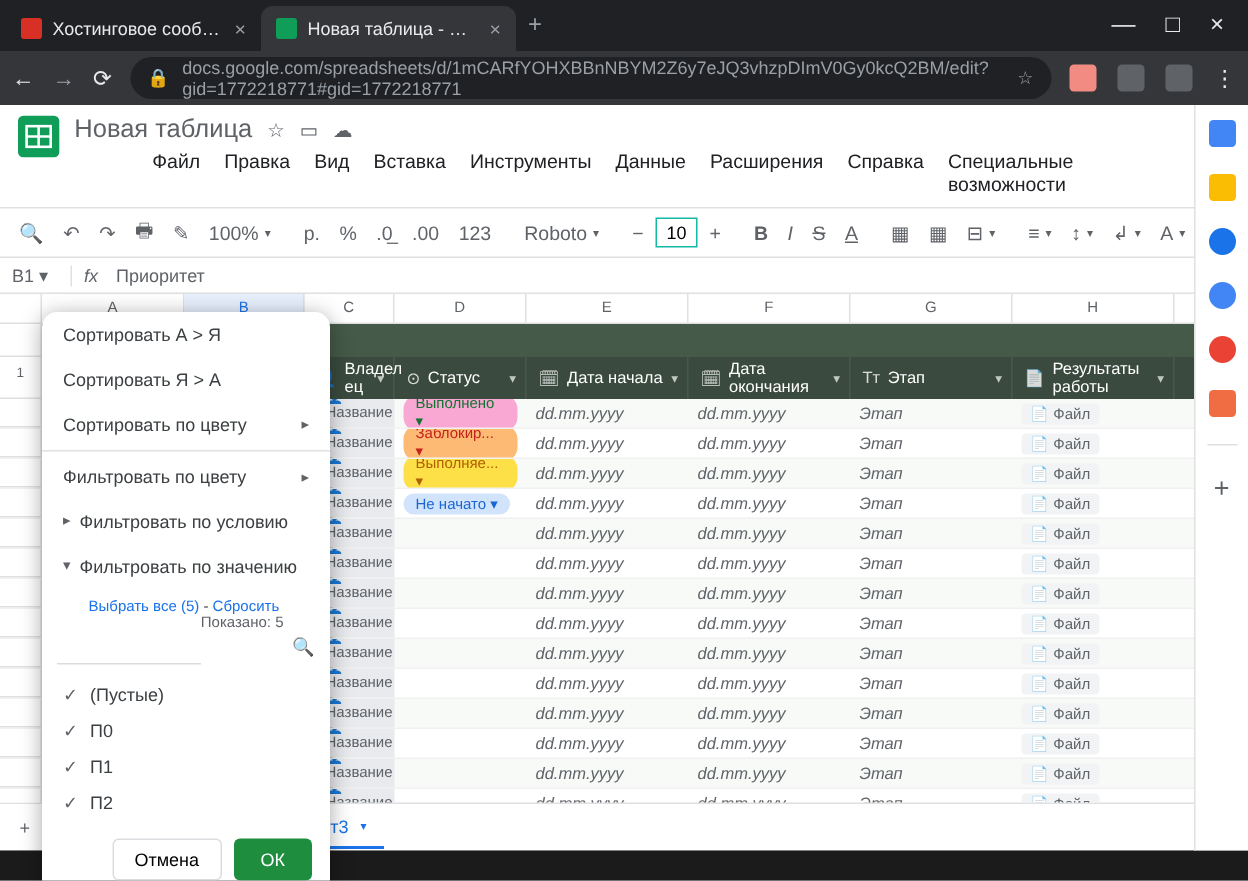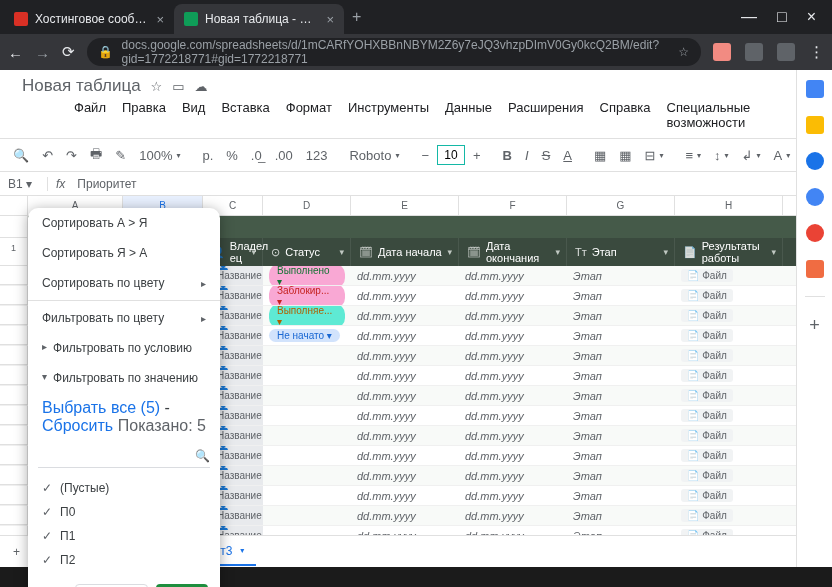--- a/index.html
+++ b/index.html
@@ -52,21 +52,21 @@
 .data-row{display:flex;height:20px;font-size:11px;color:#5f6368;border-bottom:1px solid #f0f0f0}
 .data-row:nth-child(odd){background:#f8faf8}
 .td{display:flex;align-items:center;padding:0 6px;overflow:hidden}
 .name-chip{background:#e8eaed;border-radius:10px;padding:1px 8px;font-size:10px;display:flex;align-items:center;gap:3px}
 .status-chip{border-radius:10px;padding:1px 8px;font-size:10px;display:flex;align-items:center;gap:3px}
 .file-chip{background:#f1f3f4;border-radius:3px;padding:1px 6px;font-size:10px;display:flex;align-items:center;gap:3px}
 .popup{position:absolute;left:28px;top:208px;width:192px;background:#fff;border-radius:10px;box-shadow:0 2px 14px rgba(0,0,0,0.35);z-index:100;font-size:12px;color:#3c4043;padding-bottom:10px}
 .popup-item{padding:8px 14px;display:flex;align-items:center;justify-content:space-between}
 .popup-sep{height:1px;background:#e0e0e0;margin:2px 0}
 .popup-arrow{color:#5f6368;font-size:10px}
-.popup-links{padding:6px 14px;font-size:16px}
+.popup-links{padding:6px 31px;font-size:10px}
 .popup-links a{color:#1a73e8;text-decoration:none}
 .popup-search{margin:4px 10px;border:none;border-bottom:1px solid #dadce0;display:flex;align-items:center;padding:4px 2px}
 .popup-search input{border:none;flex:1;outline:none;font-size:12px}
 .popup-values{padding:4px 14px}
 .popup-val-item{display:flex;align-items:center;gap:8px;padding:5px 0;font-size:12px}
 .popup-btns{display:flex;justify-content:flex-end;gap:8px;padding:8px 12px 2px}
 .btn-cancel{background:#fff;border:1px solid #dadce0;border-radius:4px;padding:6px 14px;font-size:12px}
 .btn-ok{background:#1e8e3e;color:#fff;border:none;border-radius:4px;padding:6px 18px;font-size:12px}
 .bottom-tabs{height:32px;border-top:1px solid #e0e0e0;display:flex;align-items:center;padding:0 8px;font-size:12px;color:#5f6368;gap:4px;background:#fff}
 .sheet-tab{padding:6px 12px;display:flex;align-items:center;gap:4px}
@@ -131,21 +131,20 @@
             <span>☆</span>
             <span>▭</span>
             <span>☁</span>
           </div>
         </div>
         <div class="menubar" id="menubar">
             <span class="menu-item">Файл</span>
             <span class="menu-item">Правка</span>
             <span class="menu-item">Вид</span>
             <span class="menu-item">Вставка</span>
-            <span class="menu-item">Формат</span>
             <span class="menu-item">Инструменты</span>
             <span class="menu-item">Данные</span>
             <span class="menu-item">Расширения</span>
             <span class="menu-item">Справка</span>
             <span class="menu-item">Специальные возможности</span>
           </div>
       </div>
 
     </div>
 
@@ -295,21 +294,21 @@
             </div>
           </div>
           <div class="data-row">
             <div class="rownum"></div>
   <div class="td col-A"></div>
   <div class="td col-B"></div>
   <div class="td col-C">
               <span class="name-chip">👤 Название ▾</span>
             </div>
   <div class="td col-D">
-              <span class="status-chip" style="background:#f9a8d4;color:#c5221f">Заблокир... ▾</span>
+              <span class="status-chip" style="background:#fdba74;color:#c5221f">Заблокир... ▾</span>
             </div>
   <div class="td col-E">
               <i>dd.mm.yyyy</i>
             </div>
   <div class="td col-F">
               <i>dd.mm.yyyy</i>
             </div>
   <div class="td col-G">
               <i>Этап</i>
             </div>
@@ -318,21 +317,21 @@
             </div>
           </div>
           <div class="data-row">
             <div class="rownum"></div>
   <div class="td col-A"></div>
   <div class="td col-B"></div>
   <div class="td col-C">
               <span class="name-chip">👤 Название ▾</span>
             </div>
   <div class="td col-D">
-              <span class="status-chip" style="background:#5eead4;color:#b06000">Выполняе... ▾</span>
+              <span class="status-chip" style="background:#fde047;color:#b06000">Выполняе... ▾</span>
             </div>
   <div class="td col-E">
               <i>dd.mm.yyyy</i>
             </div>
   <div class="td col-F">
               <i>dd.mm.yyyy</i>
             </div>
   <div class="td col-G">
               <i>Этап</i>
             </div>

